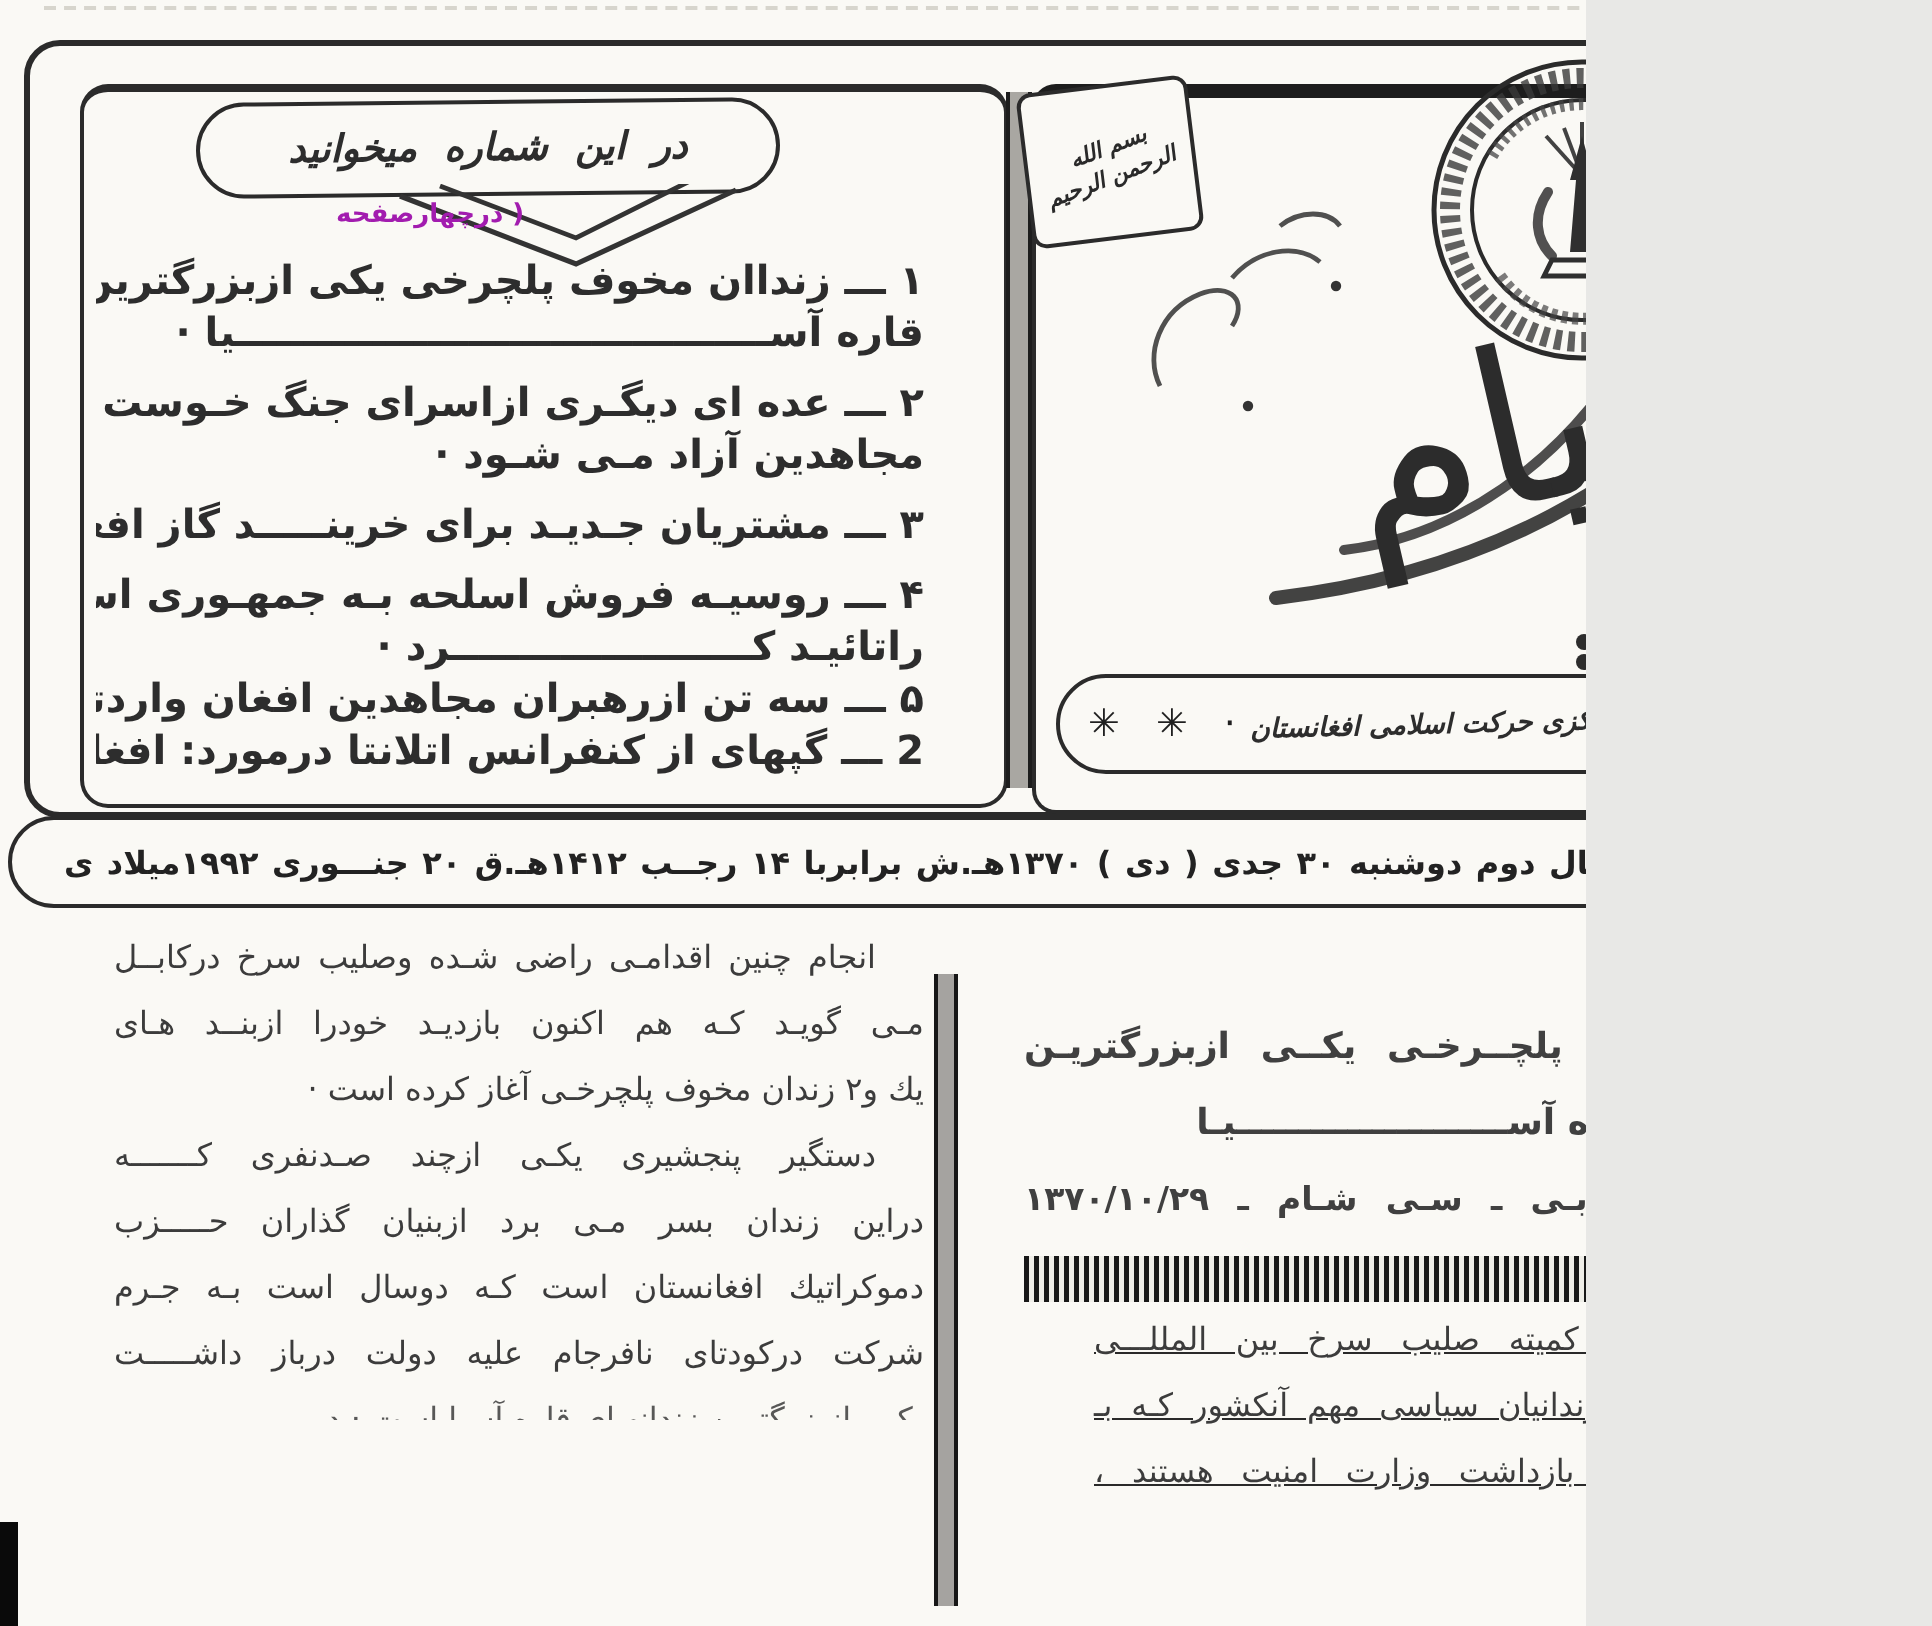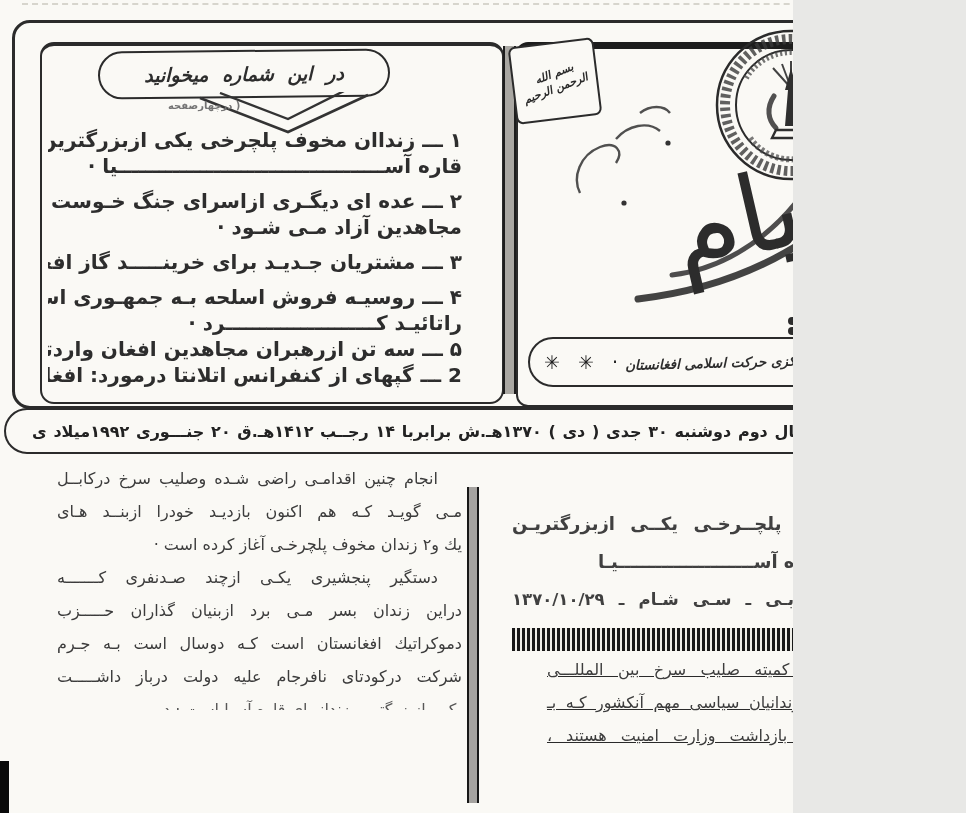--- a/index.html
+++ b/index.html
@@ -14,21 +14,21 @@
   
   .outer-box{left:12px;top:20px;width:938px;height:383px;border:3px solid #2b2b2b;border-radius:18px;}
   .toc-box{left:40px;top:42px;width:460px;height:356px;border:2px solid #2b2b2b;border-top-width:4px;border-radius:14px;}
   .mast-box{left:516px;top:42px;width:428px;height:356px;border:2px solid #2b2b2b;border-top:7px solid #1d1d1d;border-radius:12px;}
   .box-divider{left:503px;top:46px;width:9px;height:348px;background:#a9a7a2;border-left:2px solid #1d1d1d;border-right:2px solid #1d1d1d;}
 
   
   .oval{left:98px;top:50px;width:288px;height:44px;border:2px solid #2b2b2b;border-radius:24px;
         display:flex;align-items:center;justify-content:center;transform:rotate(-.6deg);}
   .oval span{font-style:italic;font-size:19px;font-weight:bold;word-spacing:7px;color:#2d2d2d;}
-  .pages-note{left:168px;top:100px;font-weight:bold;font-size:10px;color:#737373;}
+  .pages-note{left:168px;top:100px;font-weight:bold;font-size:13px;color:#a21caf;}
 
   
   .toc-list{left:48px;top:127px;width:414px;}
   .toc-line{font-size:20px;line-height:26px;font-weight:bold;color:#2d2d2d;text-align:right;white-space:nowrap;overflow:hidden;}
   .toc-line.gap{margin-top:9px;}
 
   
   .bismillah{left:512px;top:42px;width:82px;height:74px;border:2.5px solid #2b2b2b;border-radius:7px;
              background:#faf9f5;transform:rotate(-7deg);display:flex;flex-direction:column;
              align-items:center;justify-content:center;gap:2px;}

